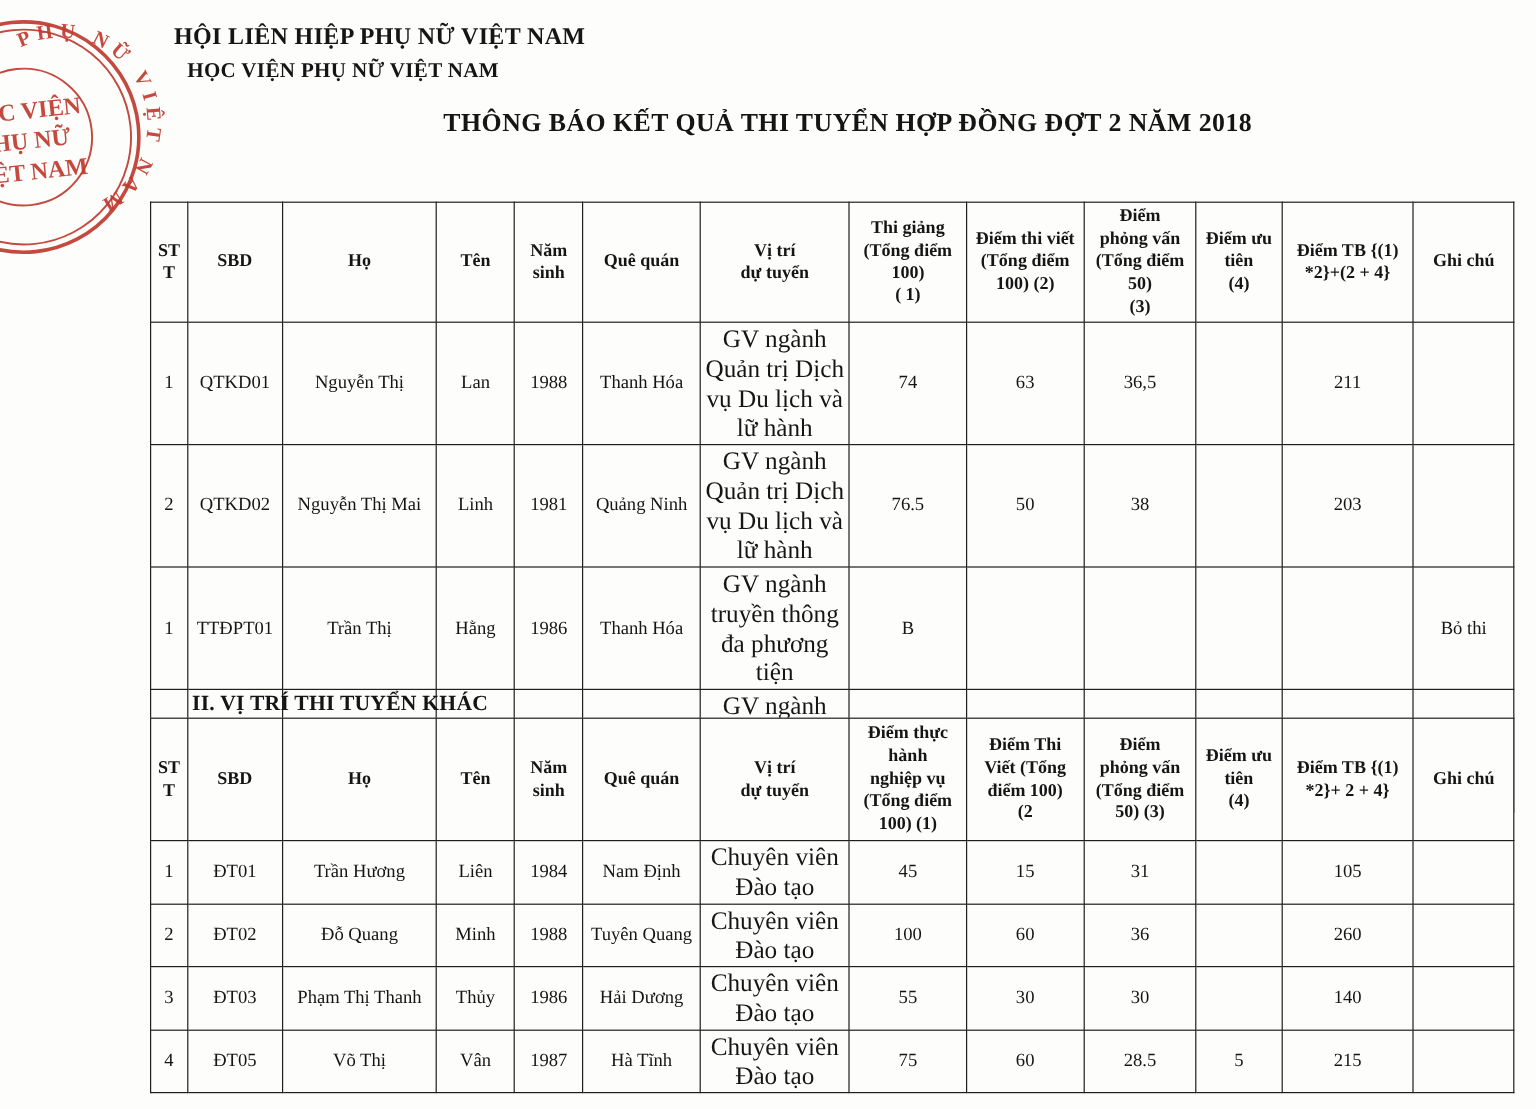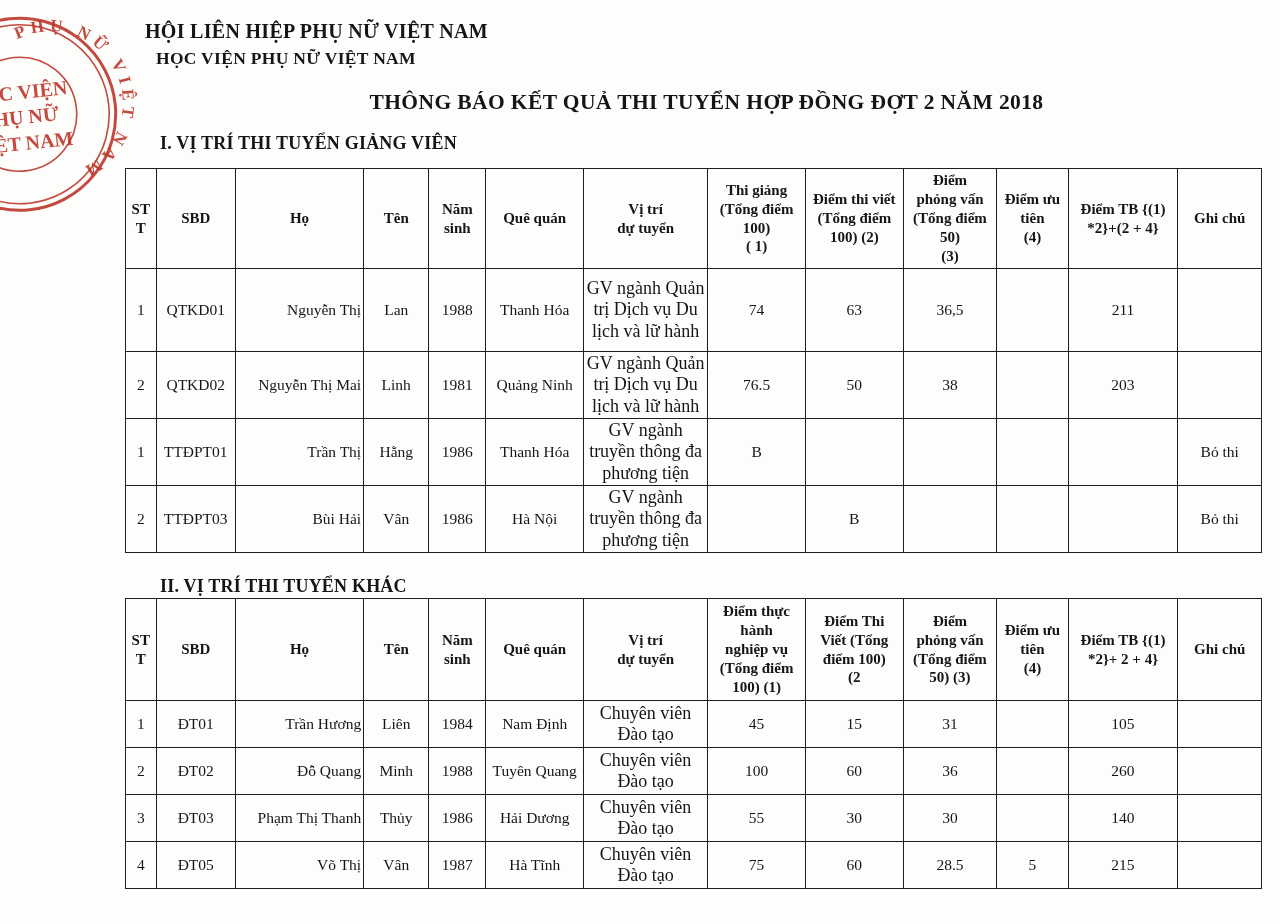--- a/index.html
+++ b/index.html
@@ -18,22 +18,22 @@
   .sec-heading{position:absolute;left:160px;font-size:18px;font-weight:700;letter-spacing:.2px;}
   #sec1-heading{top:133px;}
   #sec2-heading{top:576px;}
   table{border-collapse:collapse;table-layout:fixed;width:1137px;background:#fdfdfc;}
   #table1{position:absolute;left:125px;top:168px;}
   #table2{position:absolute;left:125px;top:598px;}
   th,td{border:1.6px solid #1e1e1e;overflow:hidden;}
   th{font-weight:700;font-size:15px;line-height:1.26;text-align:center;vertical-align:middle;
      white-space:pre-line;padding:1px 1px;}
   td{font-size:15.5px;text-align:center;vertical-align:middle;padding:1px 2px;line-height:1.18;}
-  td.c2{text-align:right;padding-left:2px;}
-  td.c6{font-size:18px;}
+  td.c2{text-align:center;padding-left:2px;}
+  td.c6{font-size:21px;}
   .t1 thead tr{height:100px;}
   .t1 tbody tr{height:67px;}
   .t1 tbody tr:nth-child(1){height:83px;}
   .t2 thead tr{height:102px;}
   .t2 tbody tr{height:47px;}
   .w0{width:30px}.w1{width:78px}.w2{width:126px}.w3{width:64px}.w4{width:56px}
   .w5{width:96px}.w6{width:122px}.w7{width:96px}.w8{width:96px}.w9{width:92px}
   .w10{width:70px}.w11{width:108px}.w12{width:82px}
   #stamp{position:absolute;left:-108px;top:2px;transform:rotate(-6deg);}
   #stamp text{font-family:"Liberation Serif","DejaVu Serif",serif;font-weight:700;}
@@ -59,21 +59,20 @@
       <text x="128" y="97">HỌC VIỆN</text>
       <text x="128" y="122">PHỤ NỮ</text>
       <text x="128" y="148">VIỆT NAM</text>
     </g>
   </svg>
 
   <div class="org1">HỘI LIÊN HIỆP PHỤ NỮ VIỆT NAM</div>
   <div class="org2">HỌC VIỆN PHỤ NỮ VIỆT NAM</div>
   <div class="doc-title">THÔNG BÁO KẾT QUẢ THI TUYỂN HỢP ĐỒNG ĐỢT 2 NĂM 2018</div>
 
-  <div id="sec1-heading" class="sec-heading">I. VỊ TRÍ THI TUYỂN GIẢNG VIÊN</div>
 
   <table id="table1" class="t1">
     <colgroup>
       <col class="w0">
         <col class="w1">
         <col class="w2">
         <col class="w3">
         <col class="w4">
       <col class="w5">
         <col class="w6">

